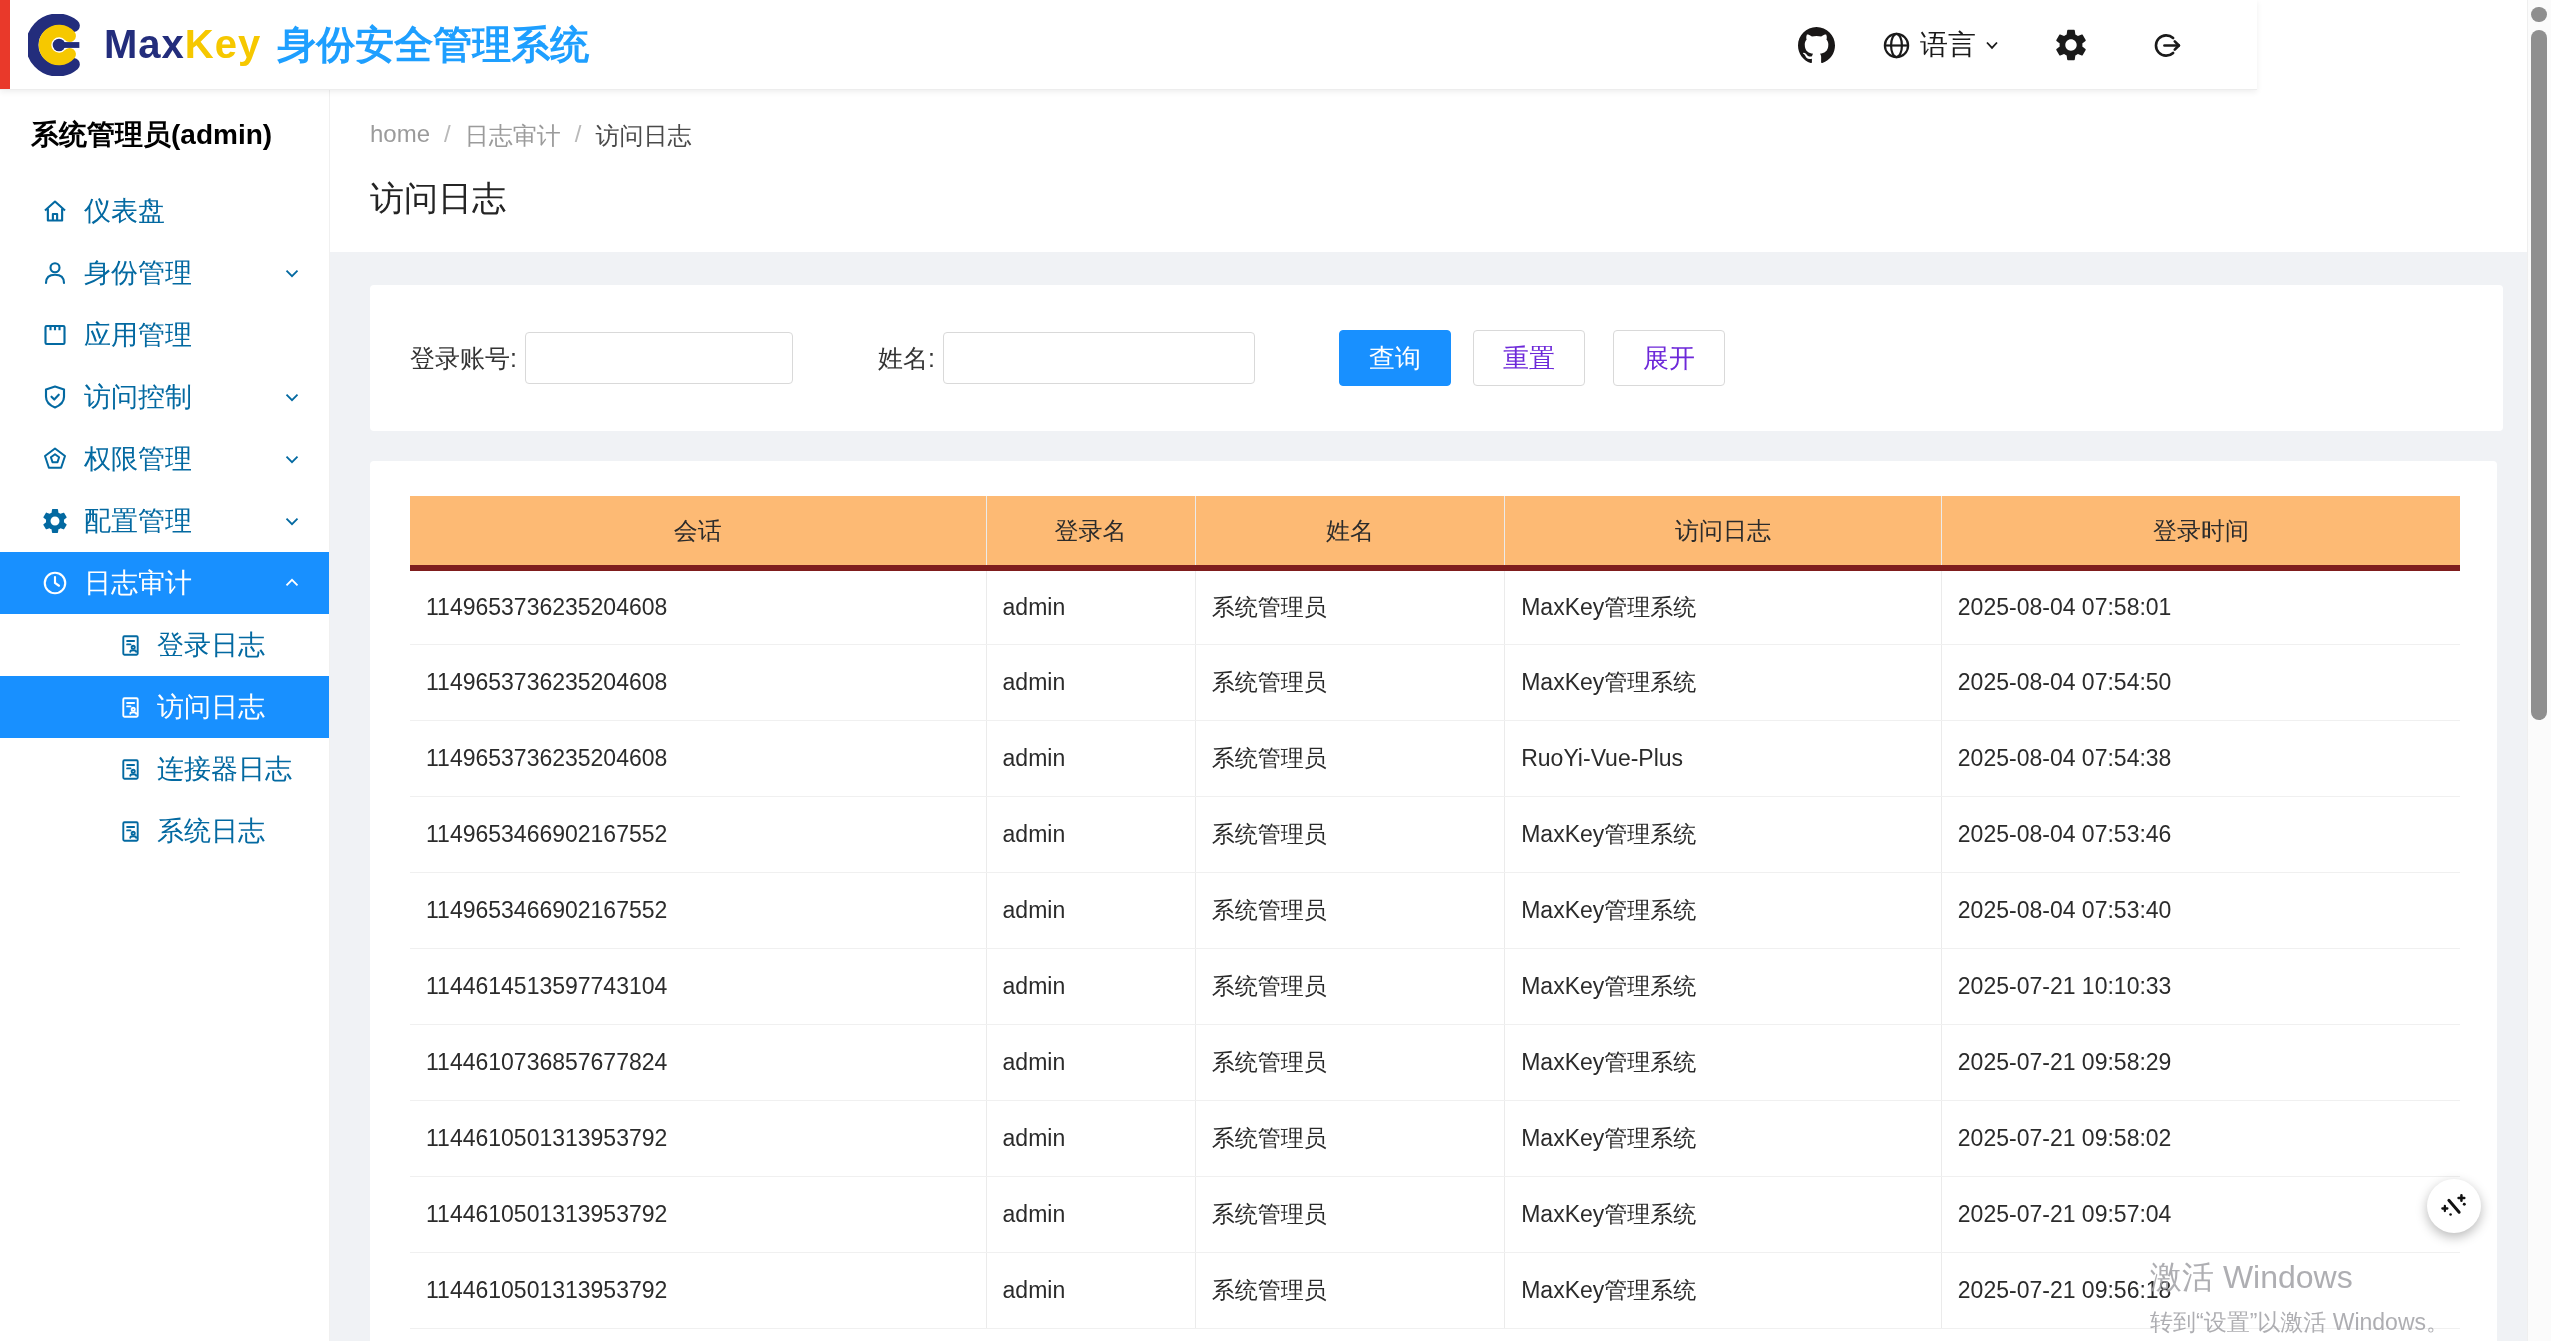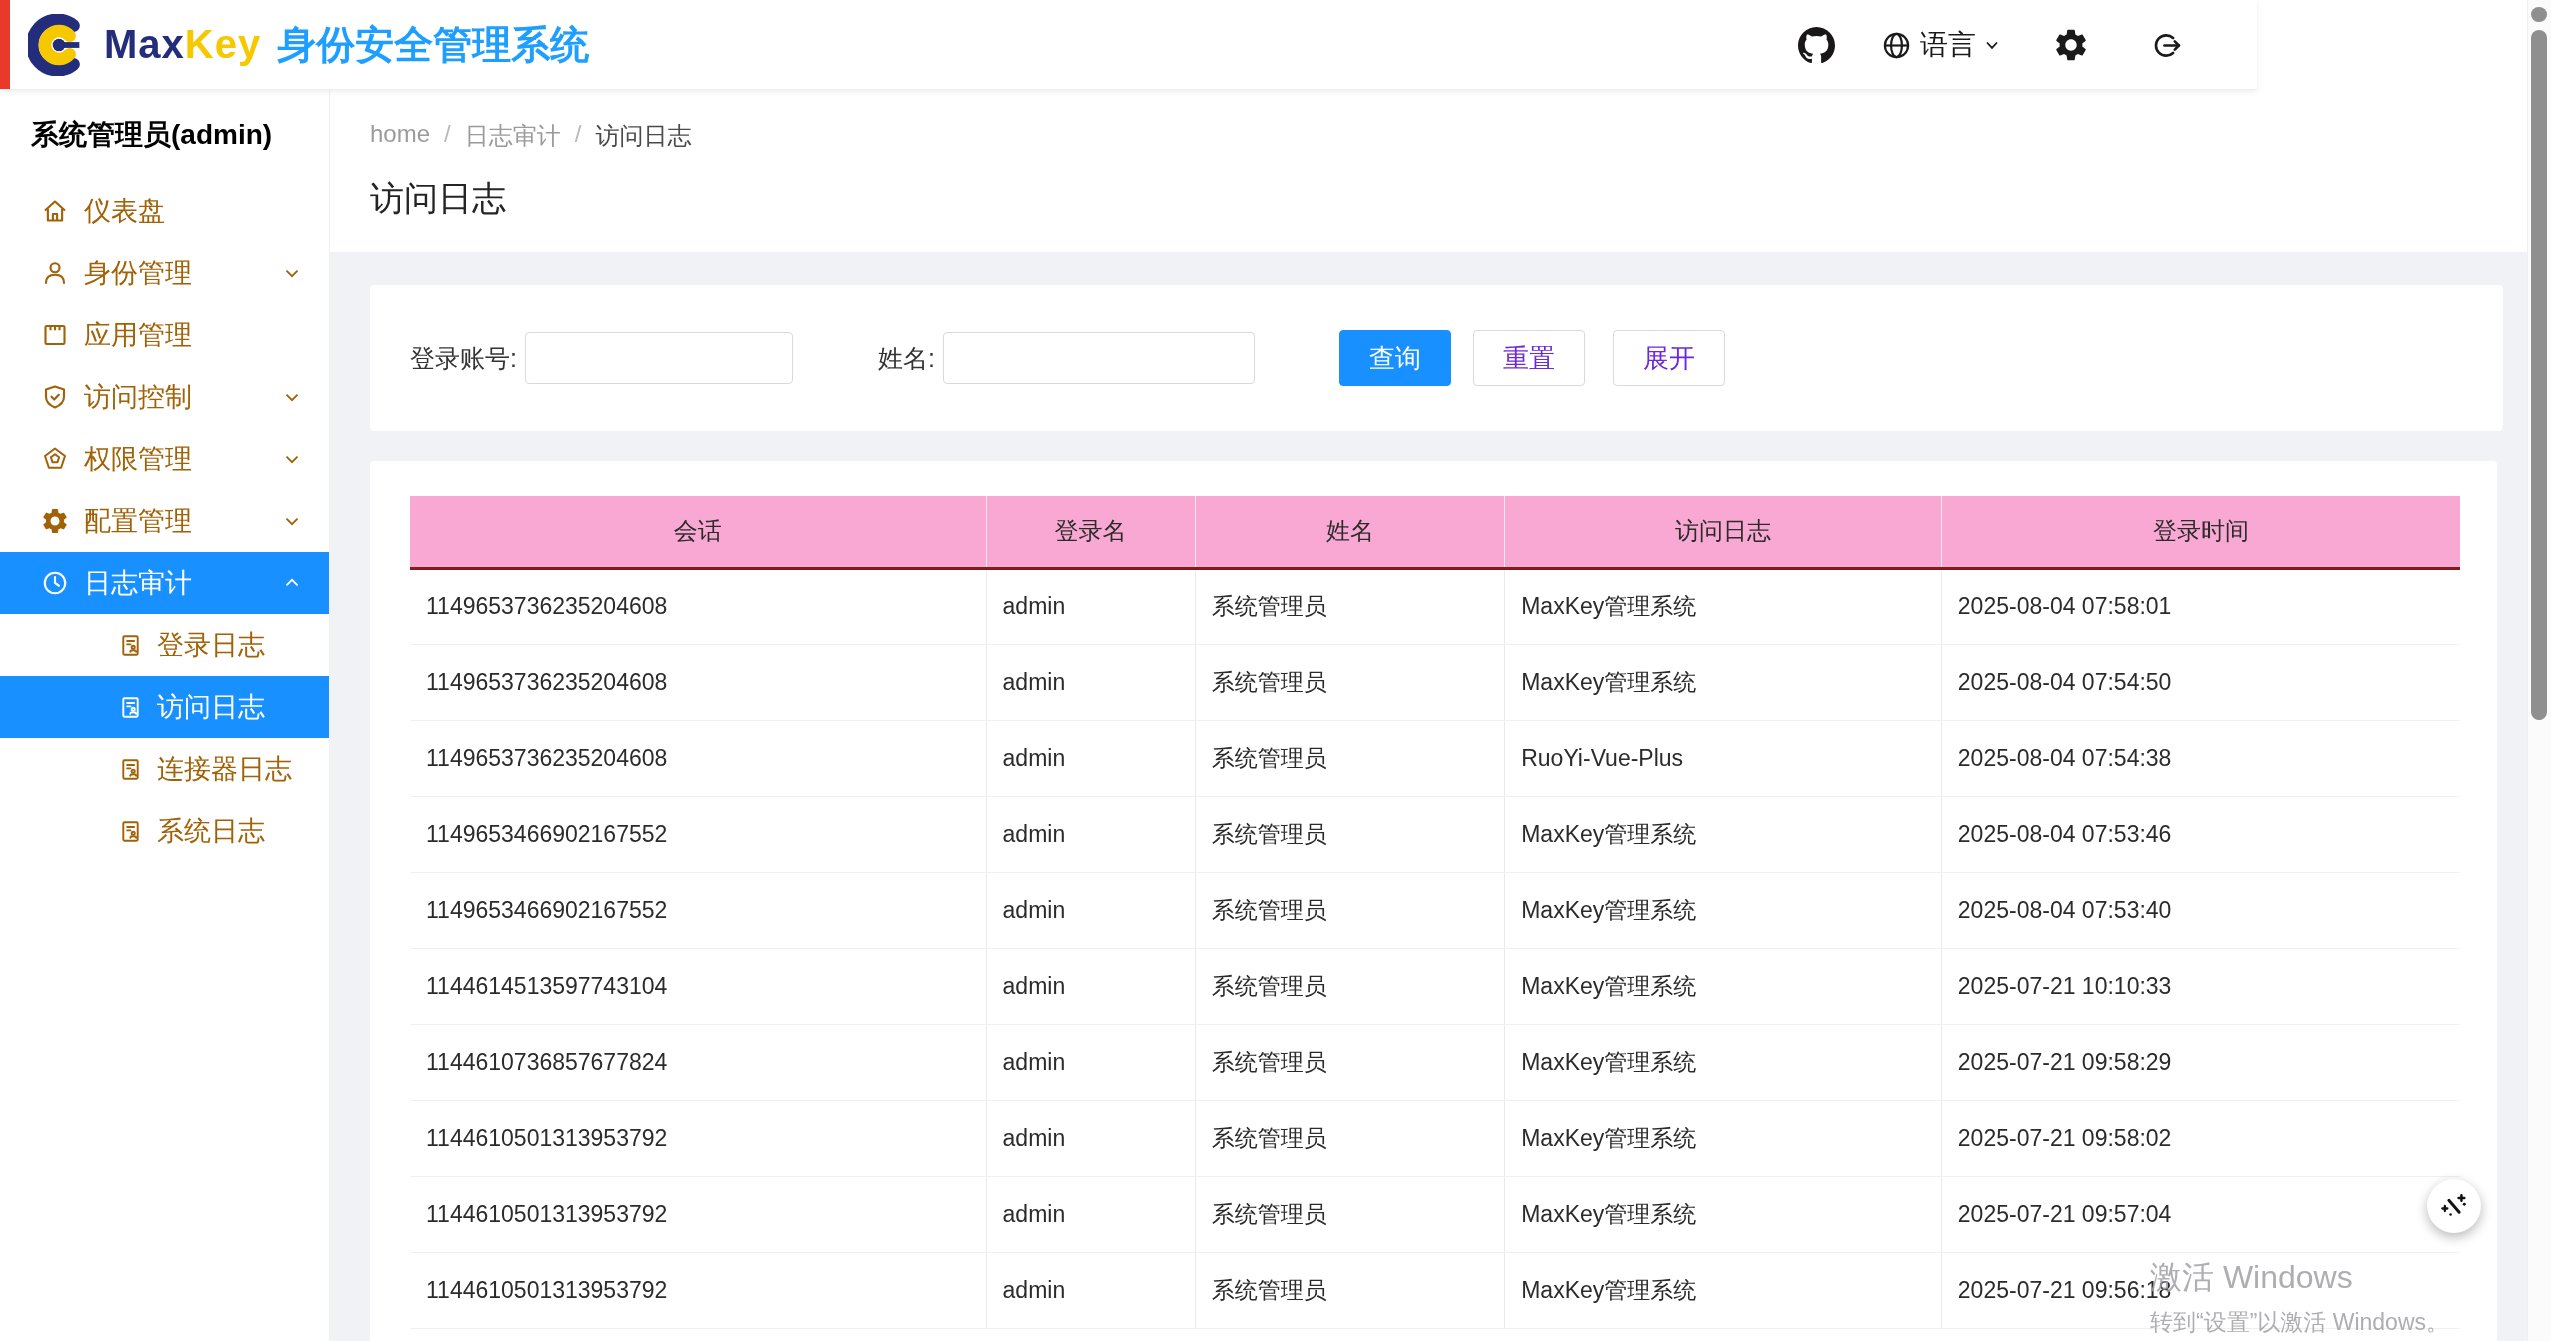--- a/index.html
+++ b/index.html
@@ -22,21 +22,21 @@
   .ha-item { display:flex; align-items:center; cursor:pointer; }
   .ha-gap1 { margin-left:46px; } .ha-gap2 { margin-left:50px; } .ha-gap3 { margin-left:60px; }
   .lang-label { font-size:28px; margin:0 6px 0 8px; }
 
   
   .sidebar { position:absolute; left:0; top:90px; width:330px; height:1251px; background:#fff;
              border-right:1px solid #f0f0f0; z-index:5; }
   .user-title { padding:26px 0 0 31px; font-size:28px; font-weight:bold; color:#000; }
   .menu { margin-top:26px; }
   .menu-item { height:62px; display:flex; align-items:center; padding-left:40px; font-size:27px;
-               color:#a16207; position:relative; cursor:pointer; }
+               color:#0369a1; position:relative; cursor:pointer; }
   .menu-item .mi-icon { width:30px; height:30px; margin-right:14px; flex:0 0 auto; }
   .menu-item .mi-chevron { position:absolute; right:26px; width:22px; height:22px; }
   .menu-item.sub { padding-left:117px; }
   .menu-item.sub .mi-icon { width:27px; height:27px; margin-right:13px; }
   .menu-item.active { background:#1890ff; color:#fff; }
 
   
   .main { position:absolute; left:330px; top:90px; width:2197px; height:1251px; background:#fff; }
   .page-head { height:162px; background:#fff; }
   .breadcrumb { padding:30px 0 0 40px; font-size:24px; color:#9b9b9b; display:flex; }
@@ -56,22 +56,22 @@
   .input-name { width:312px; }
   .btn { height:56px; padding:0 29px; font-size:26px; border-radius:4px; cursor:pointer;
          background:#fff; border:1px solid #d9d9d9; color:#6d28d9; }
   .btn.primary { background:#1890ff; border-color:#1890ff; color:#fff; }
   .btn-query { margin-left:84px; }
   .btn-reset { margin-left:22px; }
   .btn-expand { margin-left:28px; }
 
   .table-card { margin:30px 30px 0 40px; height:900px; padding:35px 37px 0 40px; overflow:hidden; }
   table { width:100%; border-collapse:collapse; table-layout:fixed; }
-  thead th { background:#f9a8d4; height:72px; font-size:24px; font-weight:500; color:#2b2b2b;
-             text-align:center; border-bottom:3px solid #7f1d1d; }
+  thead th { background:#fdba74; height:72px; font-size:24px; font-weight:500; color:#2b2b2b;
+             text-align:center; border-bottom:6px solid #7f1d1d; }
   tbody td { height:76px; font-size:23px; color:#2b2b2b; text-align:left; padding-left:16px;
              border-bottom:1px solid #f0f0f0; background:#fff; }
   th:not(:last-child), td:not(:last-child) { border-right:1px solid #ebebeb; }
 
   
   .scrollbar-track { position:absolute; right:0; top:0; width:24px; height:1341px; background:#fbfbfb;
                      border-left:1px solid #efefef; z-index:30; }
   .scrollbar-nub { position:absolute; right:4px; top:7px; width:16px; height:15px; background:#8f8f8f; border-radius:8px; }
   .scrollbar-thumb { position:absolute; right:4px; top:30px; width:16px; height:690px; background:#8f8f8f;
                      border-radius:9px; cursor:pointer; }

